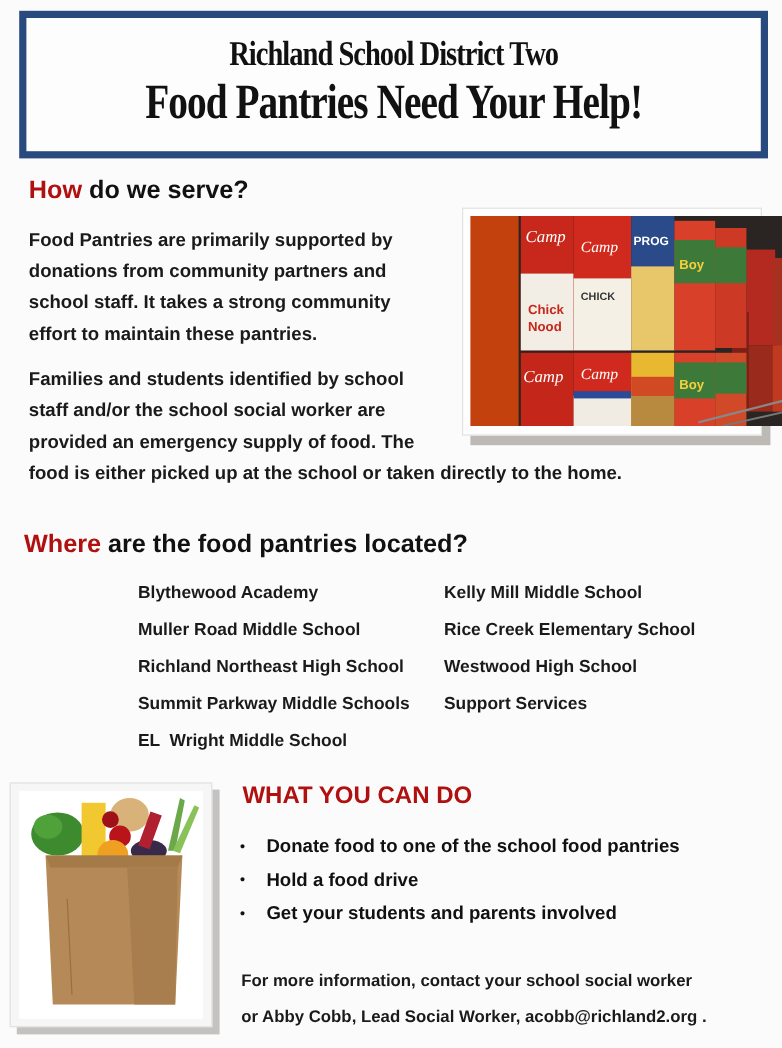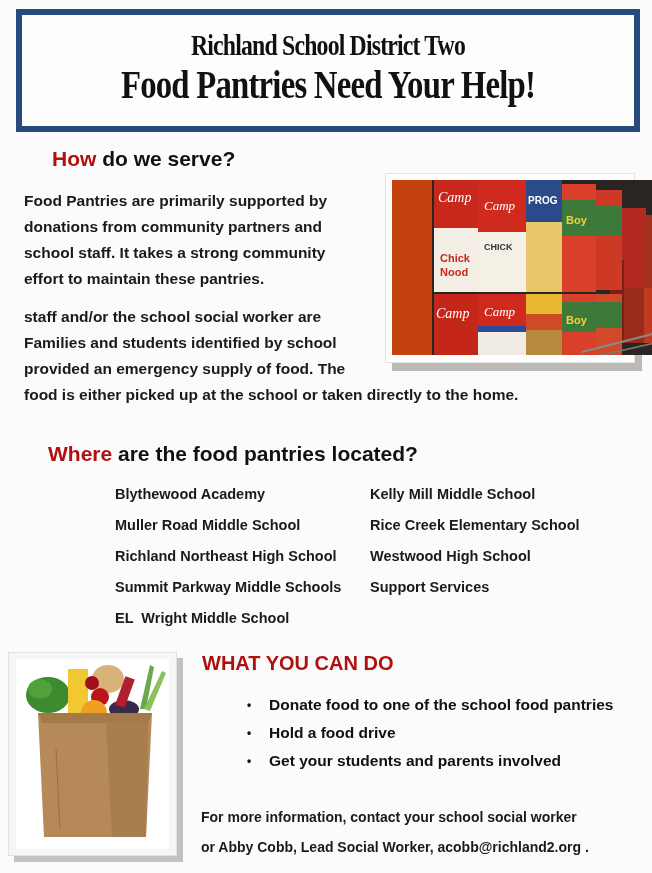--- a/index.html
+++ b/index.html
@@ -16,57 +16,57 @@
   .header .l1 {
     font-family: "Liberation Serif", "DejaVu Serif", serif;
     font-weight: bold; font-size: 29px; letter-spacing: -1px;
     transform: scaleX(0.82); margin-top: 14px; line-height: 32px; color: #111;
   }
   .header .l2 {
     font-family: "Liberation Serif", "DejaVu Serif", serif;
     font-weight: bold; font-size: 41px; letter-spacing: -1px;
     transform: scaleX(0.8); line-height: 46px; color: #111;
   }
-  .h2 { position: absolute; font-weight: bold; font-size: 21px; color: #111; margin-left: 28px; }
+  .h2 { position: absolute; font-weight: bold; font-size: 21px; color: #111; }
   .red { color: #b01010; }
   .para { position: absolute; font-size: 15.5px; font-weight: bold; line-height: 26px; color: #1a1a1a; }
   .photo-frame {
     position: absolute; background: #fefefe; border: 1px solid #e2e2e2;
     box-shadow: 7px 8px 0 #bdbab6;
   }
   .photo {
     position: absolute; overflow: hidden;
   }
   .loc-col { position: absolute; font-size: 14.5px; font-weight: bold; color: #1a1a1a; }
   .loc-col div { height: 31px; line-height: 20px; }
   .todo-title { position: absolute; left: 202px; top: 652px; font-size: 20px; font-weight: bold; color: #b01010; }
   ul.todo { position: absolute; left: 200px; top: 693px; margin: 0; padding: 0; list-style: none; font-size: 15.5px; font-weight: bold; }
-  ul.todo li { height: 28px; line-height: 24px; margin-left: 47px; }
+  ul.todo li { height: 28px; line-height: 24px; }
   ul.todo li .bullet { display: inline-block; width: 22px; font-size: 12px; vertical-align: 1px; }
   .contact { position: absolute; left: 201px; top: 802px; font-size: 14px; line-height: 30px; color: #1a1a1a; font-weight: bold; }
 </style>
 </head>
 <body>
 
 <div class="header">
   <div class="l1">Richland School District Two</div>
   <div class="l2">Food Pantries Need Your Help!</div>
 </div>
 
 <div class="h2" style="left:24px; top:147px;"><span class="red">How</span><span> do we serve?</span></div>
 
 <div class="para" style="left:24px; top:188px;">
   <div>Food Pantries are primarily supported by</div>
   <div>donations from community partners and</div>
   <div>school staff. It takes a strong community</div>
   <div>effort to maintain these pantries.</div>
 </div>
 <div class="para" style="left:24px; top:304px;">
+  <div>Families and students identified by school</div>
   <div>staff and/or the school social worker are</div>
-  <div>Families and students identified by school</div>
   <div>provided an emergency supply of food. The</div>
   <div>food is either picked up at the school or taken directly to the home.</div>
 </div>
 
 <div class="photo-frame" style="left:385px; top:173px; width:248px; height:188px;">
   <div class="photo" style="left:6px; top:6px; width:236px; height:175px; background:#c2410c;padding-left:40px;">
     <svg width="236" height="175" viewBox="0 0 236 175">
       <rect x="0" y="0" width="236" height="175" fill="#2a2522"></rect>
 
       <rect x="190" y="28" width="24" height="80" fill="#b42a20"></rect>

